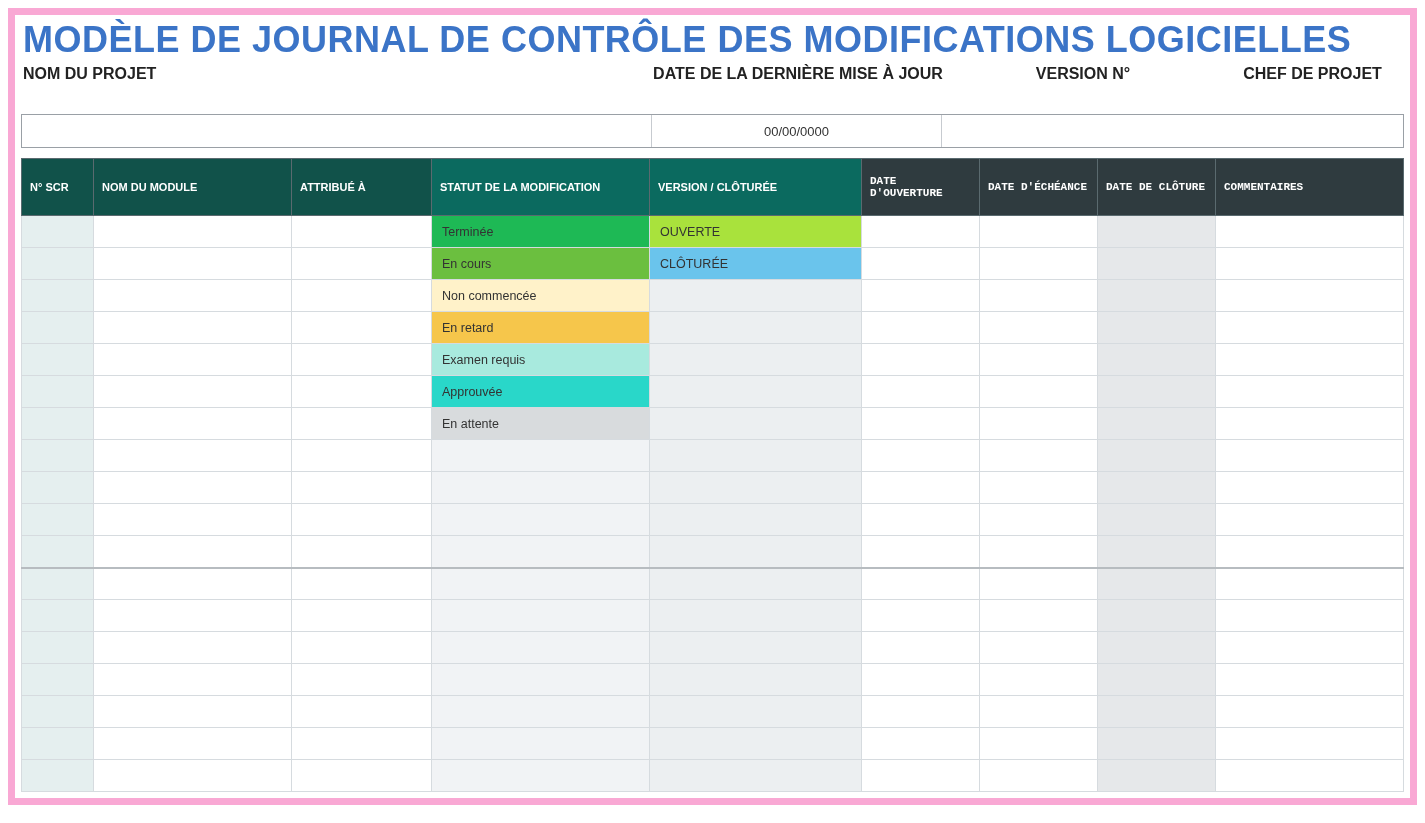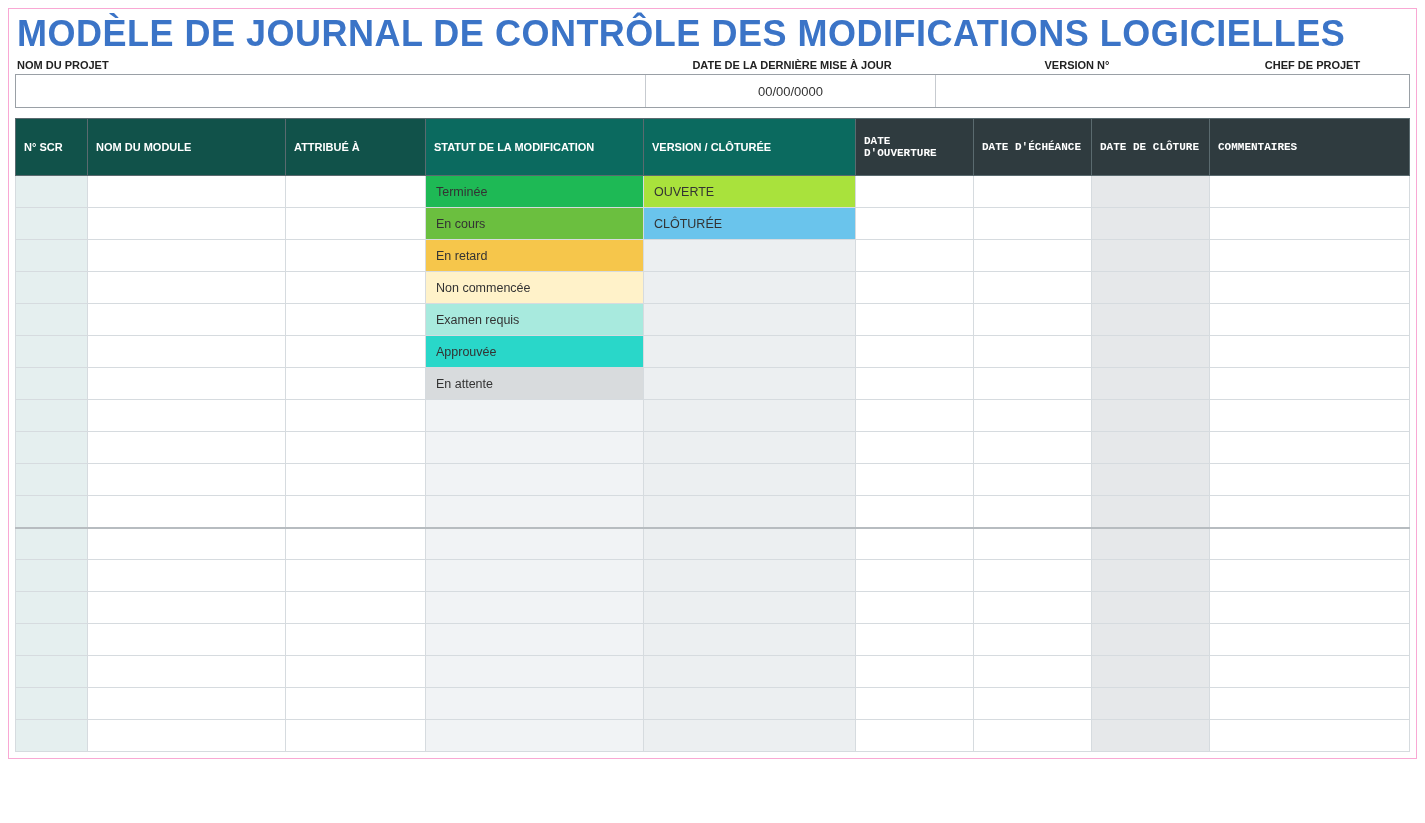--- a/index.html
+++ b/index.html
@@ -4,55 +4,56 @@
 <style>
   * { box-sizing: border-box; }
   body {
     margin: 0;
     padding: 8px;
     font-family: "Segoe UI", Arial, sans-serif;
     background: #fff;
     color: #333;
   }
   .page {
-    border: 1px solid #f9a8d4;
+    border: 7px solid #f9a8d4;
     padding: 2px 6px 6px 6px;
     width: 1409px;
   }
   .title {
     font-size: 36px;
     font-weight: 700;
     color: #3b74c7;
     letter-spacing: 0.5px;
     margin: 2px 0 4px 2px;
   }
 
   
   .meta-labels {
     display: grid;
     grid-template-columns: 630px 290px 280px 1fr;
-    font-size: 11px;
+    font-size: 16px;
     font-weight: 700;
     color: #222;
     padding: 0 2px 3px 2px;
   }
   .meta-labels div:nth-child(1){ text-align:left; }
   .meta-labels div:nth-child(2){ text-align:center; }
   .meta-labels div:nth-child(3){ text-align:center; }
   .meta-labels div:nth-child(4){ text-align:center; }
 
   .meta-values {
     display: grid;
     grid-template-columns: 630px 290px 280px 1fr;
     border: 1px solid #9aa0a6;
     height: 34px;
     align-items: center;
     font-size: 13px;
     color: #333;
     margin-bottom: 10px;
+    margin-top: 28px;
   }
   .meta-values > div {
     height: 100%;
     display: flex;
     align-items: center;
     padding: 0 8px;
     border-right: 1px solid #c7cbd0;
   }
   .meta-values > div:last-child { border-right: none; }
   .meta-values > div:nth-child(2),
@@ -187,32 +188,32 @@
           <td class="open oc-closed">CLÔTURÉE</td>
           <td></td>
           <td></td>
           <td class="dclose"></td>
           <td></td>
         </tr>
         <tr>
           <td class="scr"></td>
           <td></td>
           <td></td>
+          <td class="status st-notstarted">Non commencée</td>
+          <td class="open"></td>
+          <td></td>
+          <td></td>
+          <td class="dclose"></td>
+          <td></td>
+        </tr>
+        <tr>
+          <td class="scr"></td>
+          <td></td>
+          <td></td>
           <td class="status st-late">En retard</td>
-          <td class="open"></td>
-          <td></td>
-          <td></td>
-          <td class="dclose"></td>
-          <td></td>
-        </tr>
-        <tr>
-          <td class="scr"></td>
-          <td></td>
-          <td></td>
-          <td class="status st-notstarted">Non commencée</td>
           <td class="open"></td>
           <td></td>
           <td></td>
           <td class="dclose"></td>
           <td></td>
         </tr>
         <tr>
           <td class="scr"></td>
           <td></td>
           <td></td>

